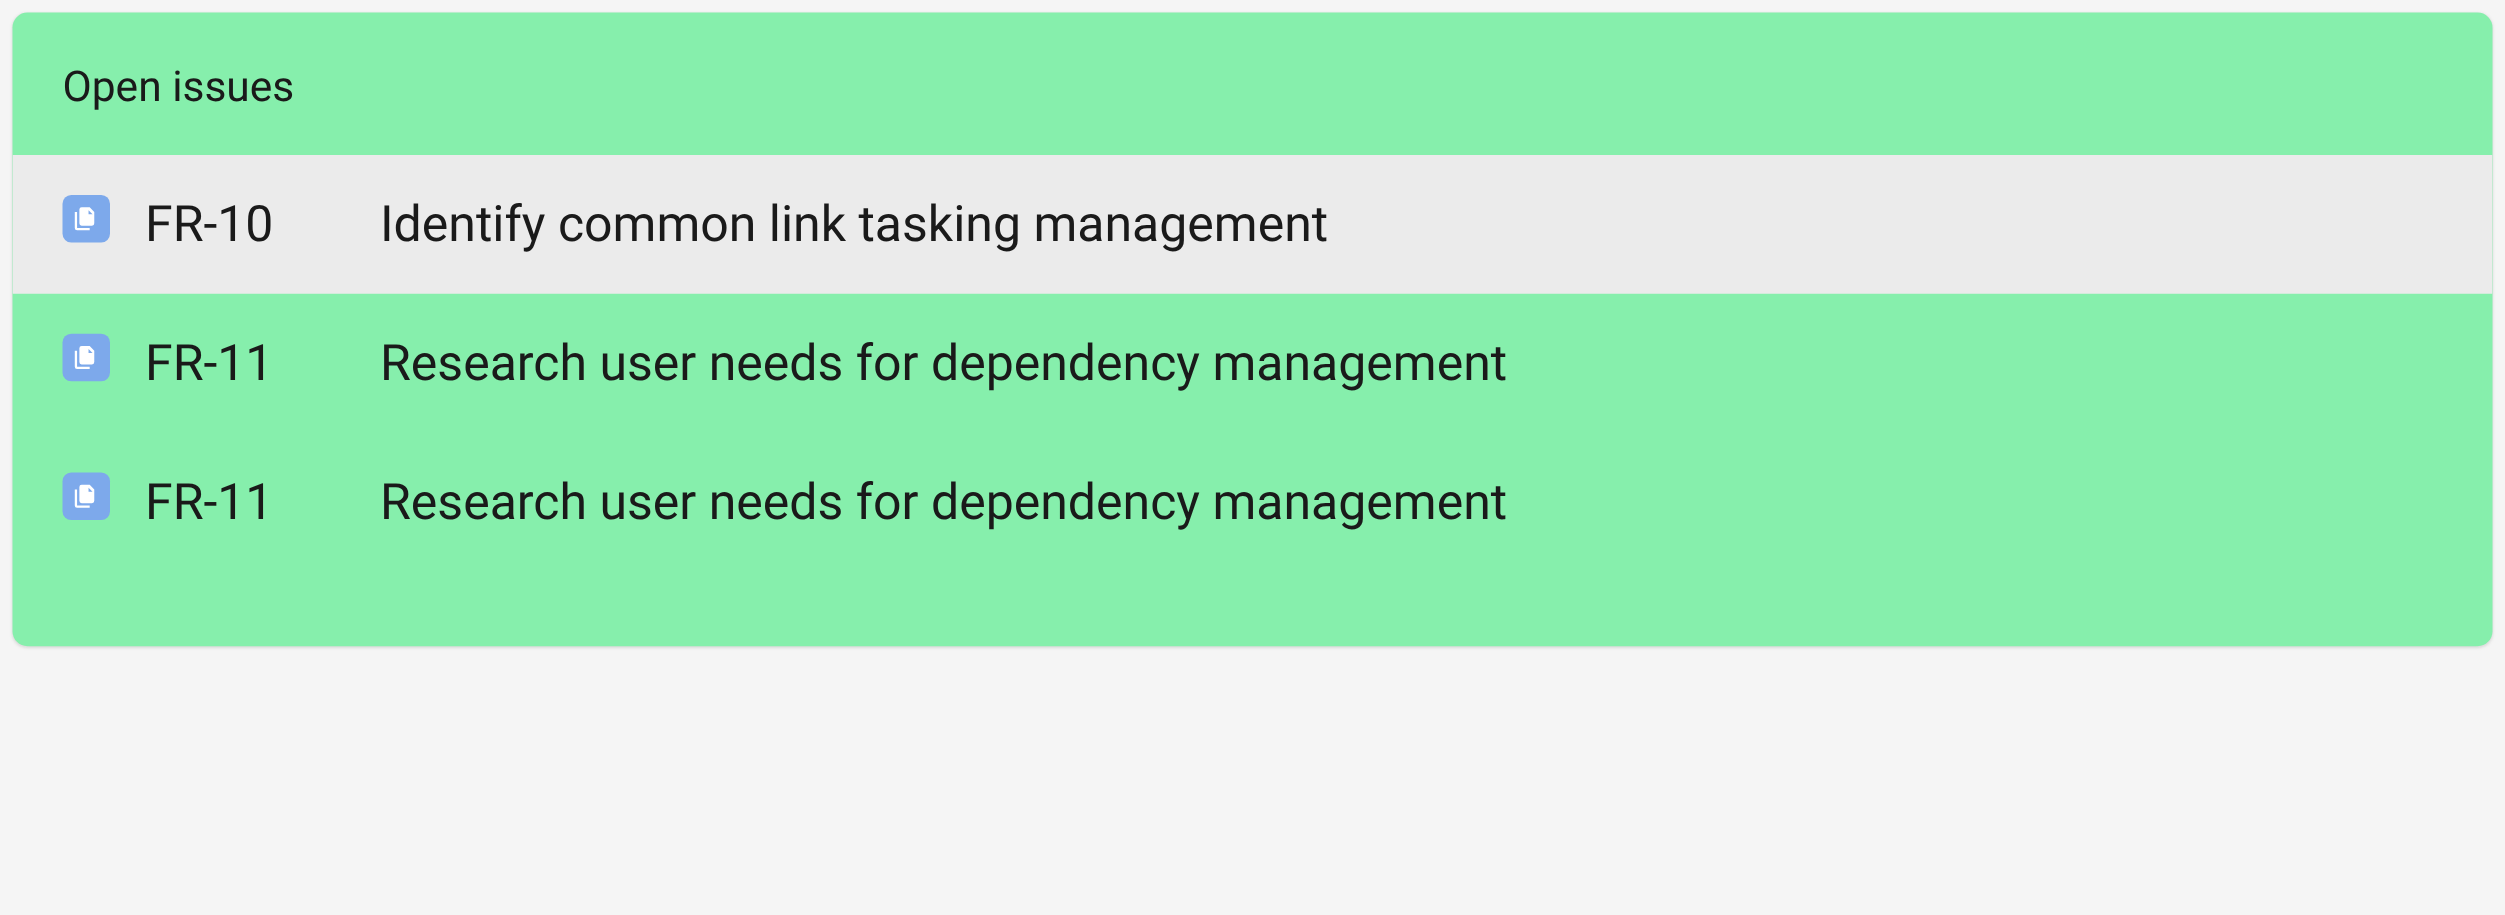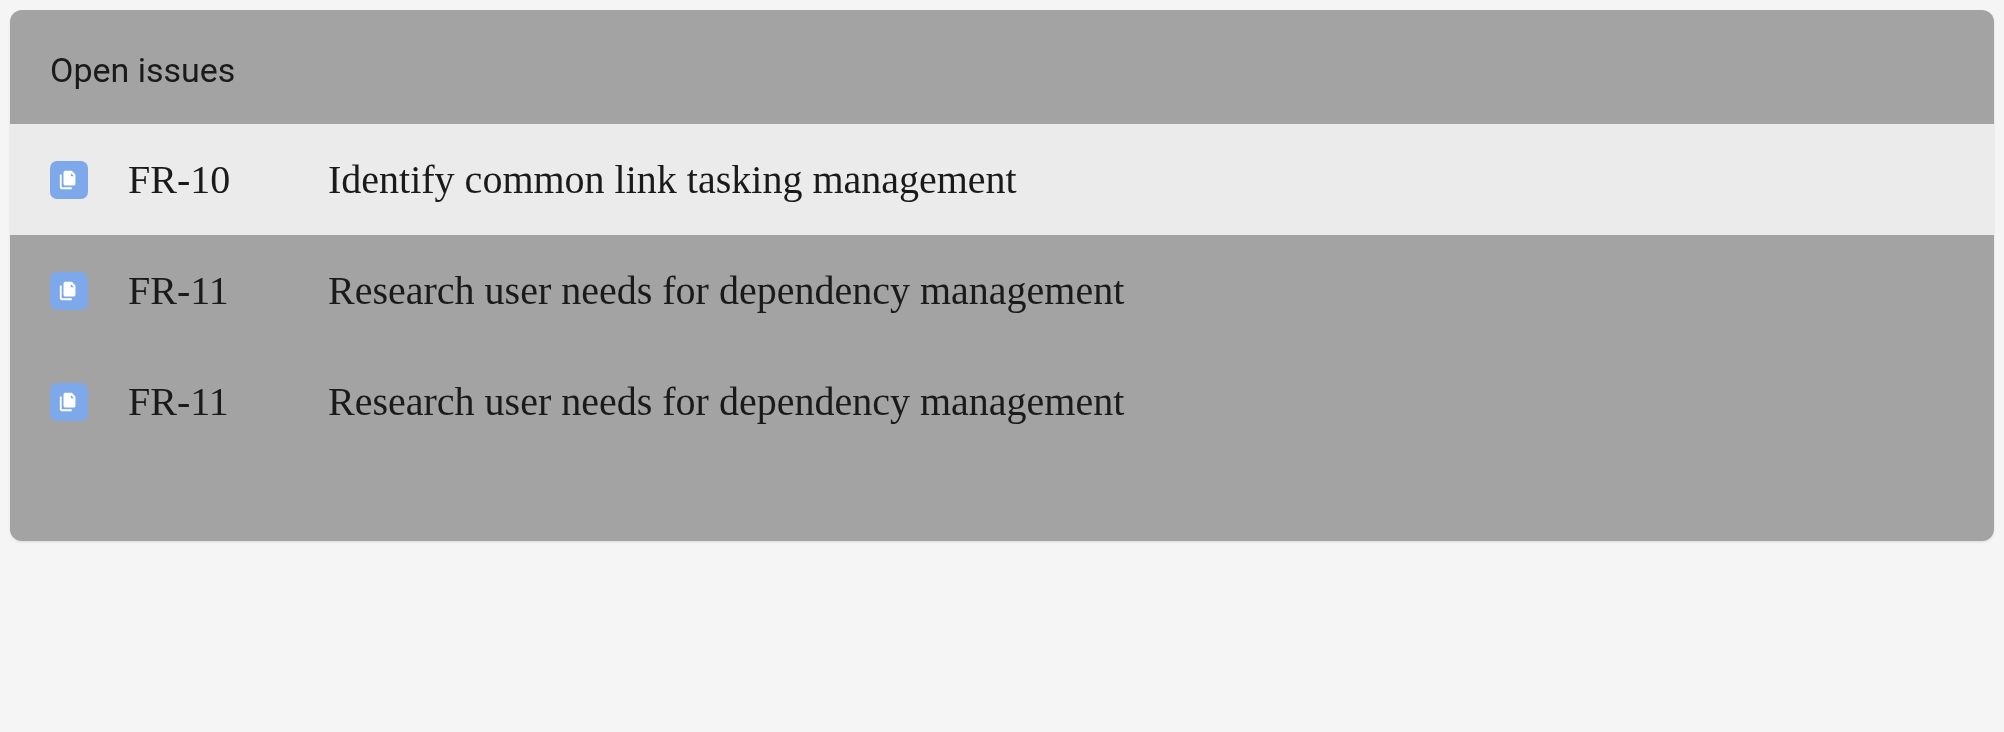--- a/index.html
+++ b/index.html
@@ -7,41 +7,40 @@
       padding: 0;
       box-sizing: border-box;
     }
     body {
       font-family: -apple-system, BlinkMacSystemFont, "Segoe UI", Roboto, Helvetica, Arial, sans-serif;
       background: #f5f5f5;
       padding: 10px;
       width: 2004px;
     }
     .panel {
-      background: #a3a3a3;
+      background: #86efac;
       border-radius: 12px;
       box-shadow: 0 1px 3px rgba(0,0,0,0.08), 0 1px 2px rgba(0,0,0,0.04);
       overflow: hidden;
-      padding-bottom: 84px;
+      padding-bottom: 60px;
     }
     .panel-header {
       padding: 40px 40px 34px 40px;
     }
     .panel-title {
       font-size: 34px;
       font-weight: 400;
       color: #1a1a1a;
     }
     .issue-row {
       display: flex;
-      align-items: center;
+      align-items: flex-start;
       padding: 32px 40px;
-      gap: 40px;
+      gap: 28px;
       cursor: pointer;
-      font-family: Liberation Serif, serif;
     }
     .issue-row.selected {
       background: #ebebeb;
     }
     .issue-icon {
       width: 38px;
       height: 38px;
       background: #7da9eb;
       border-radius: 7px;
       display: flex;

